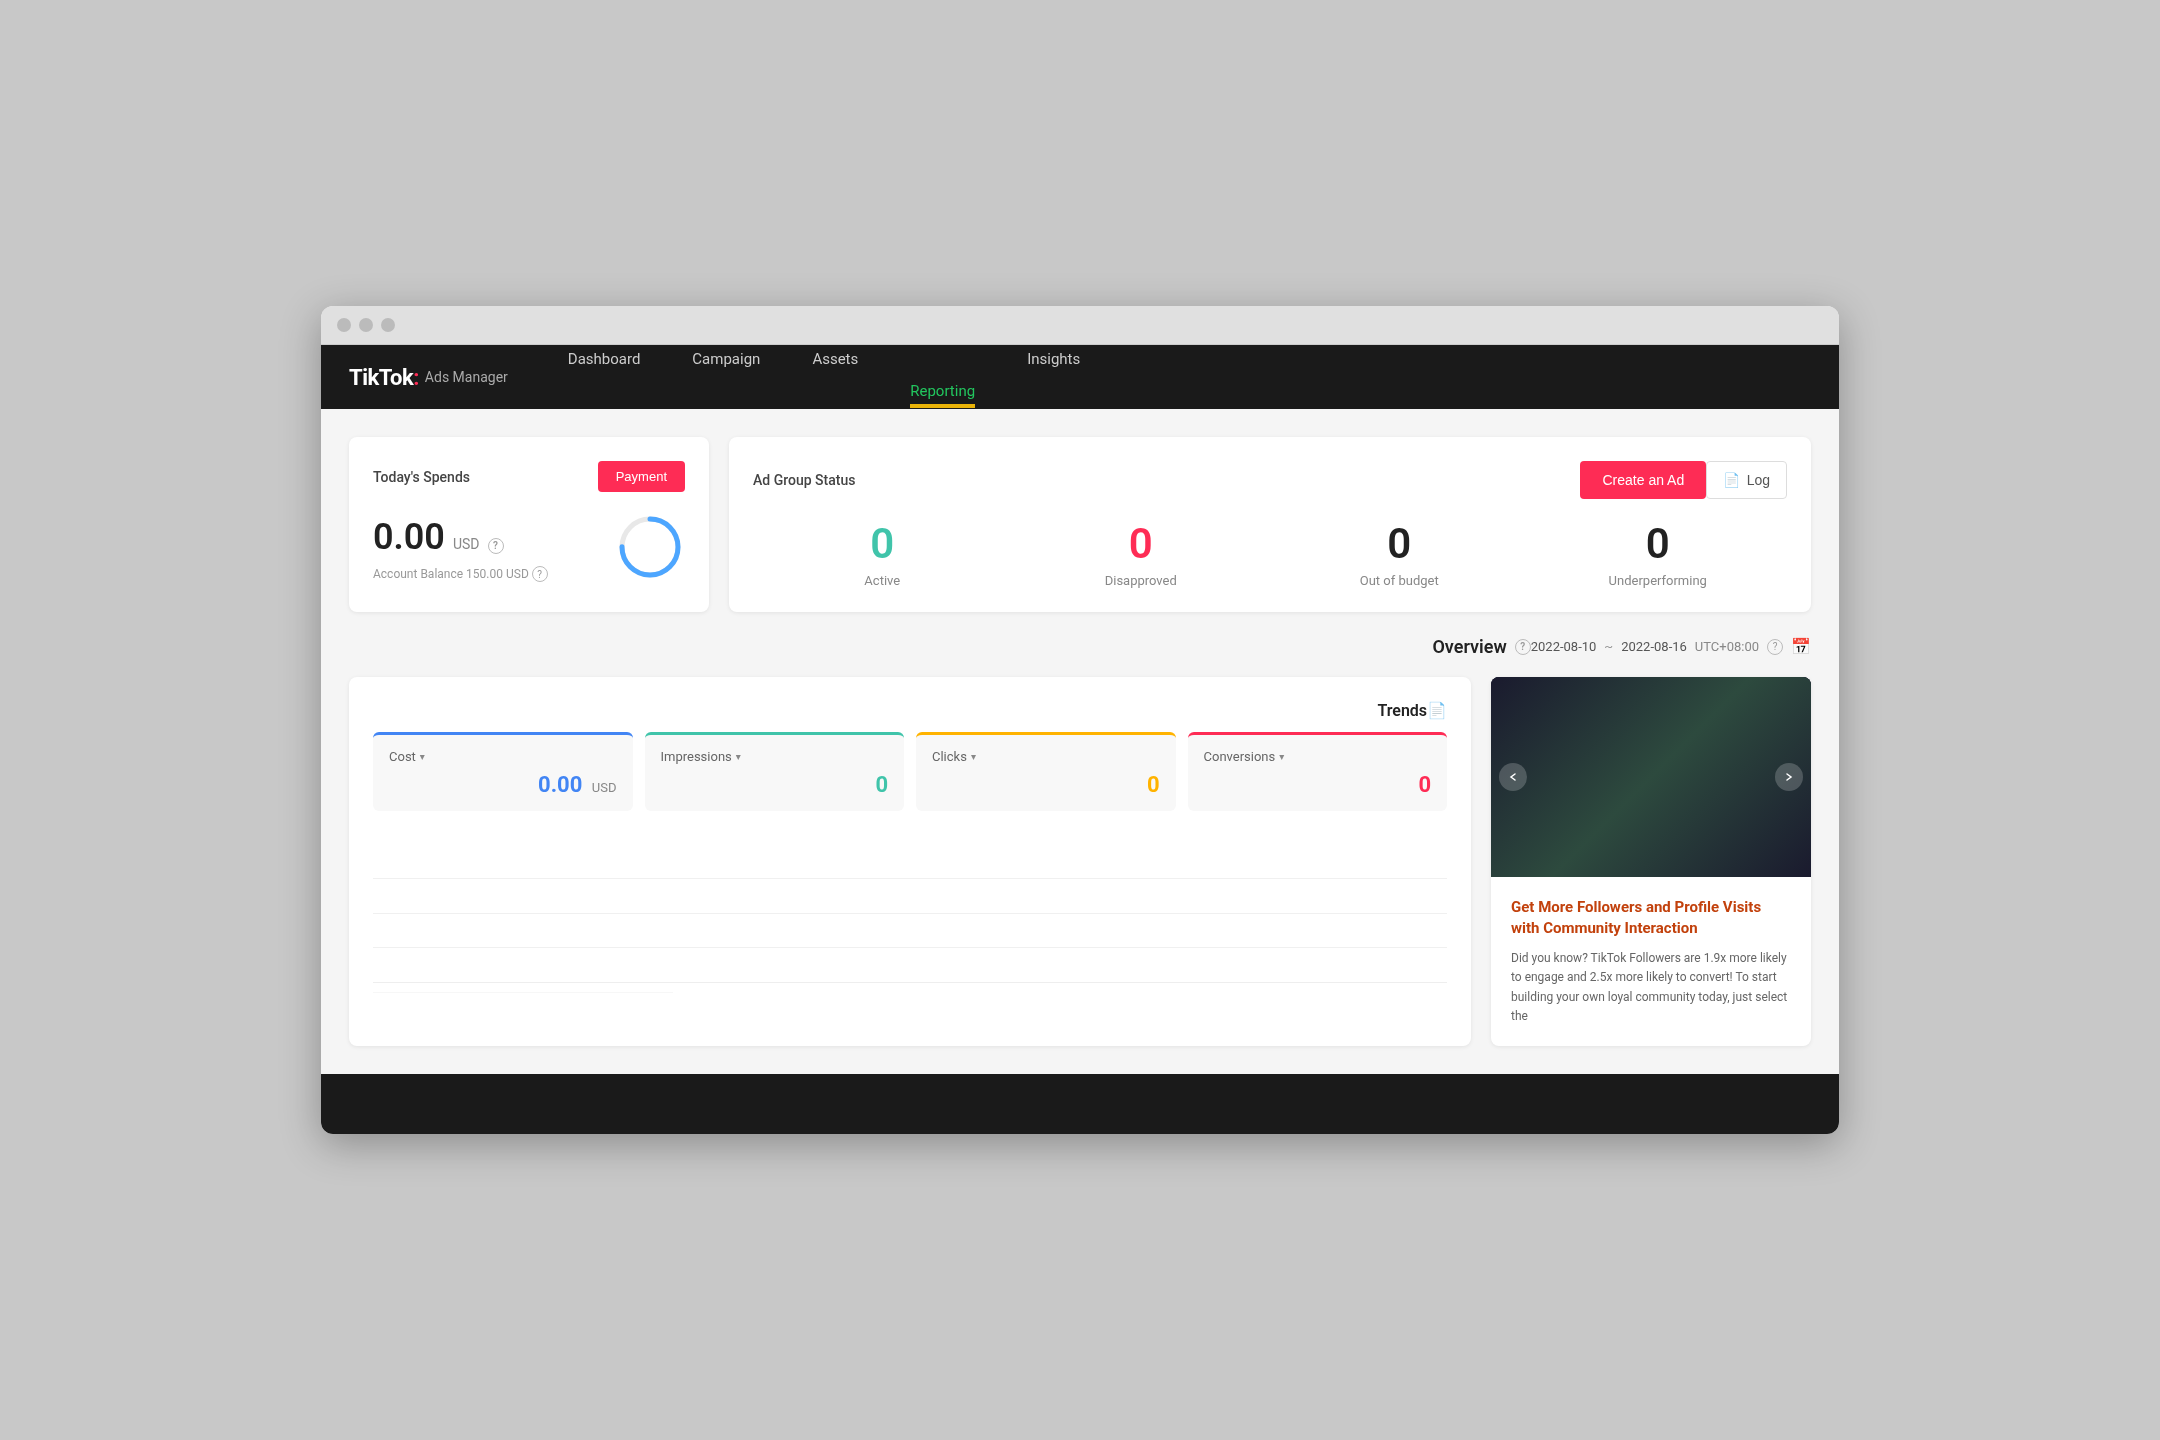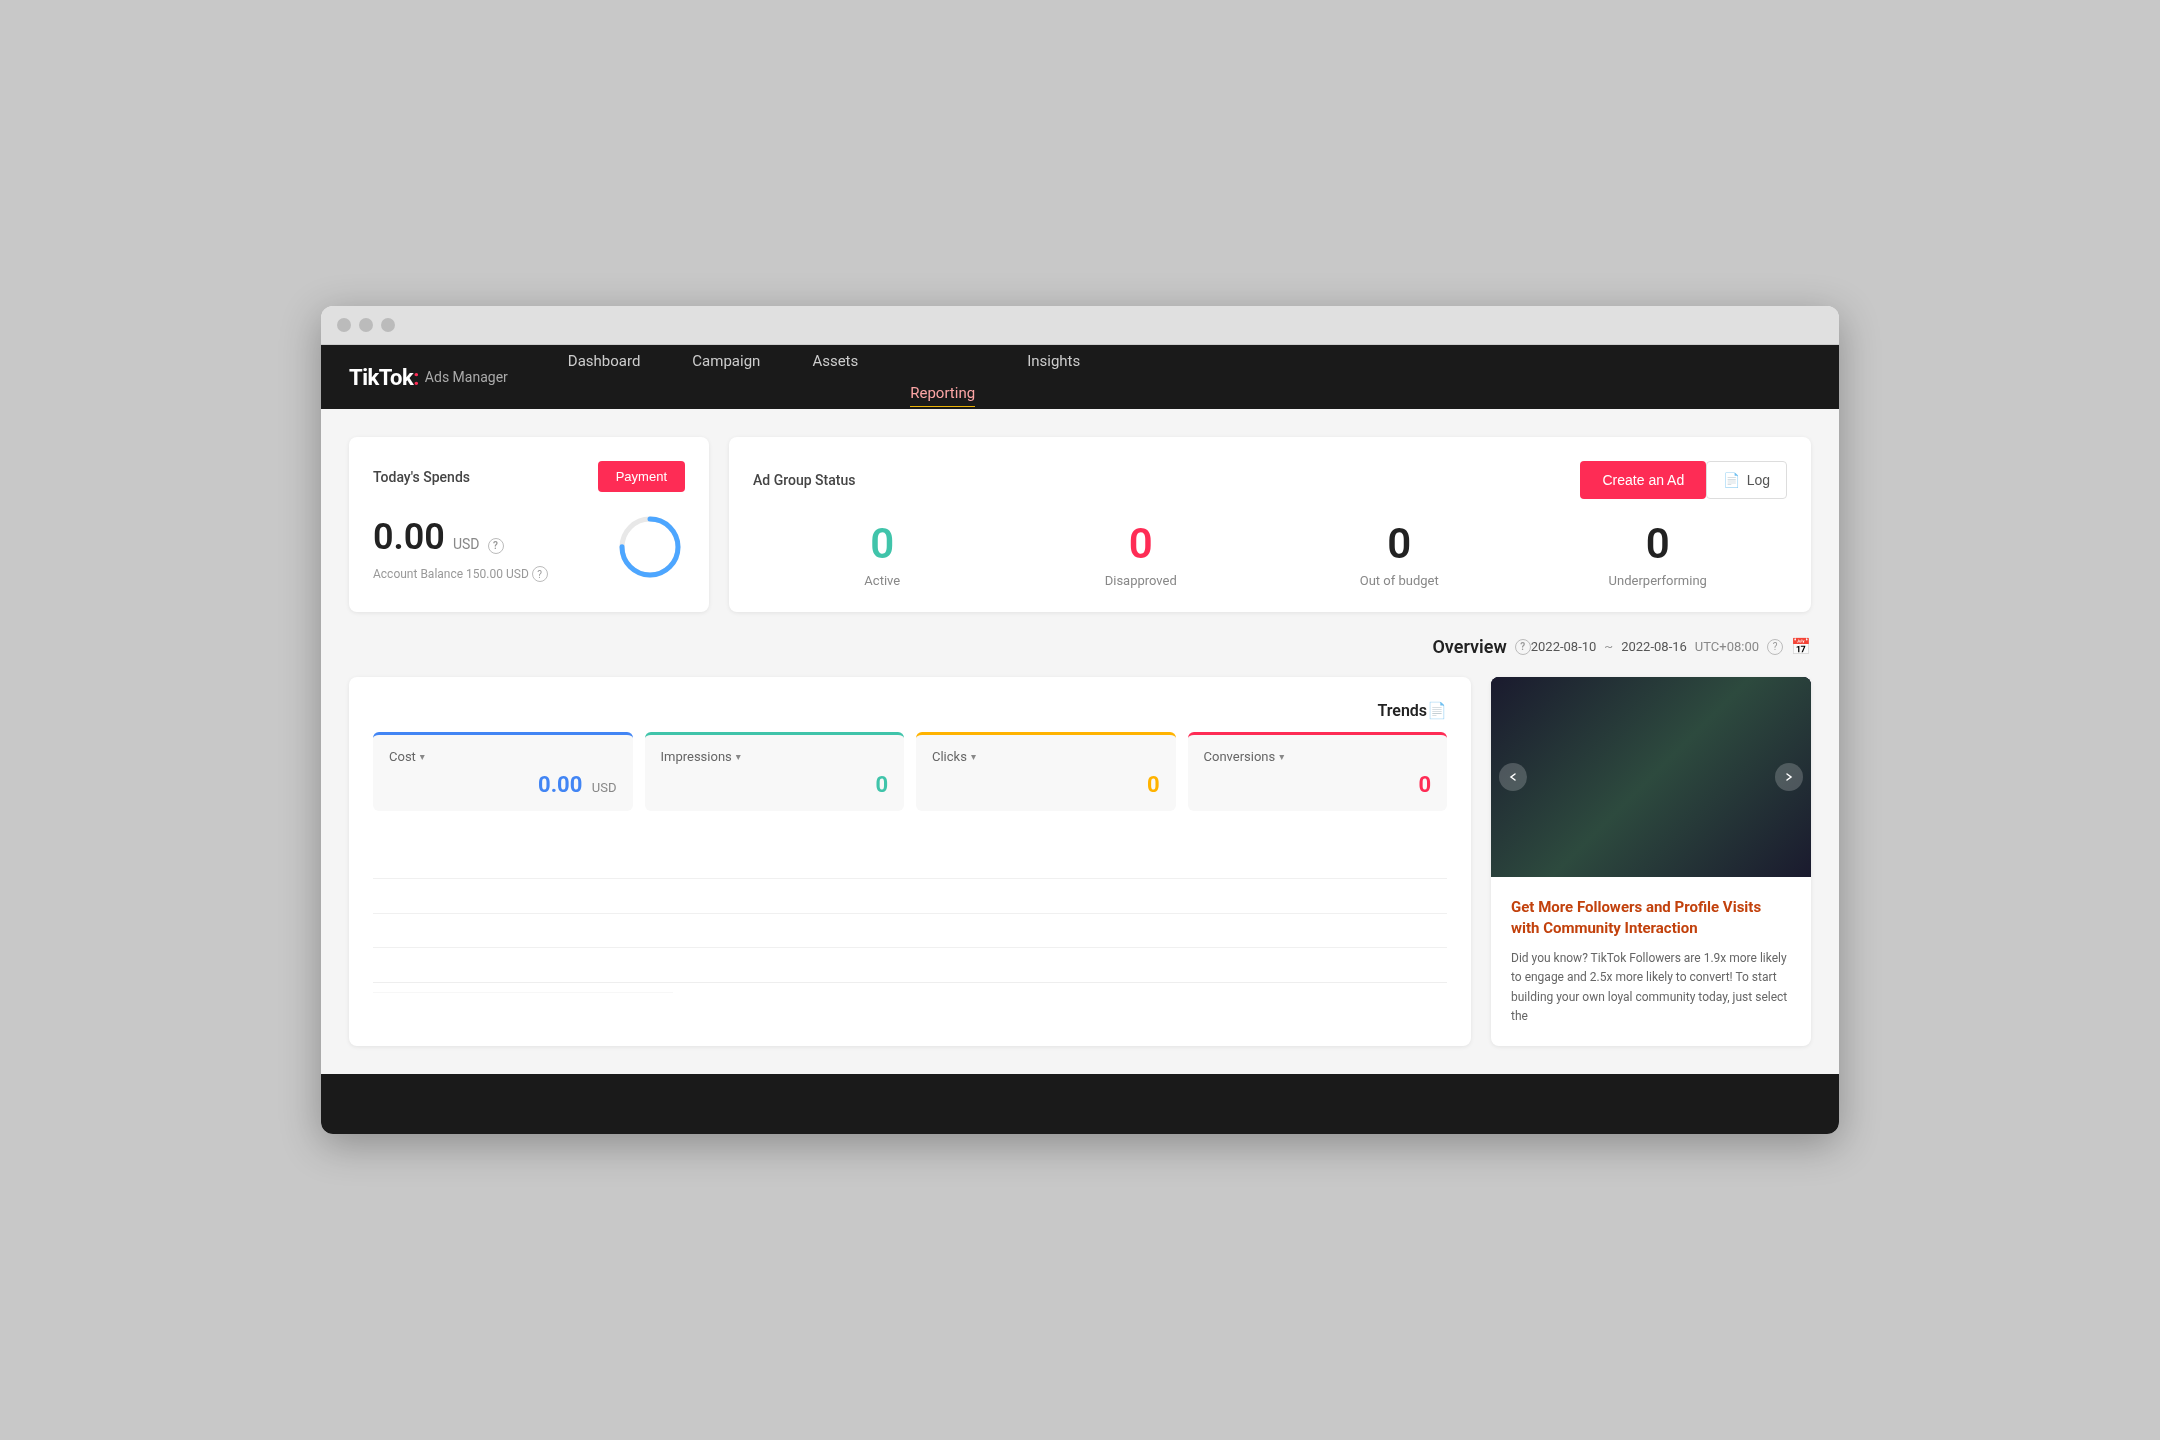--- a/index.html
+++ b/index.html
@@ -84,22 +84,22 @@
 
     .nav-item {
       color: #ccc;
       font-size: 15px;
       cursor: pointer;
       padding: 4px 0;
       transition: color 0.2s;
     }
 
     .nav-item.active {
-      color: #fca5a5;
-      border-bottom: 1px solid #eab308;
+      color: #22c55e;
+      border-bottom: 4px solid #eab308;
       margin-top: 32px;
     }
 
     
     .main-content {
       background: #f5f5f5;
       padding: 28px 28px;
     }
 
     

